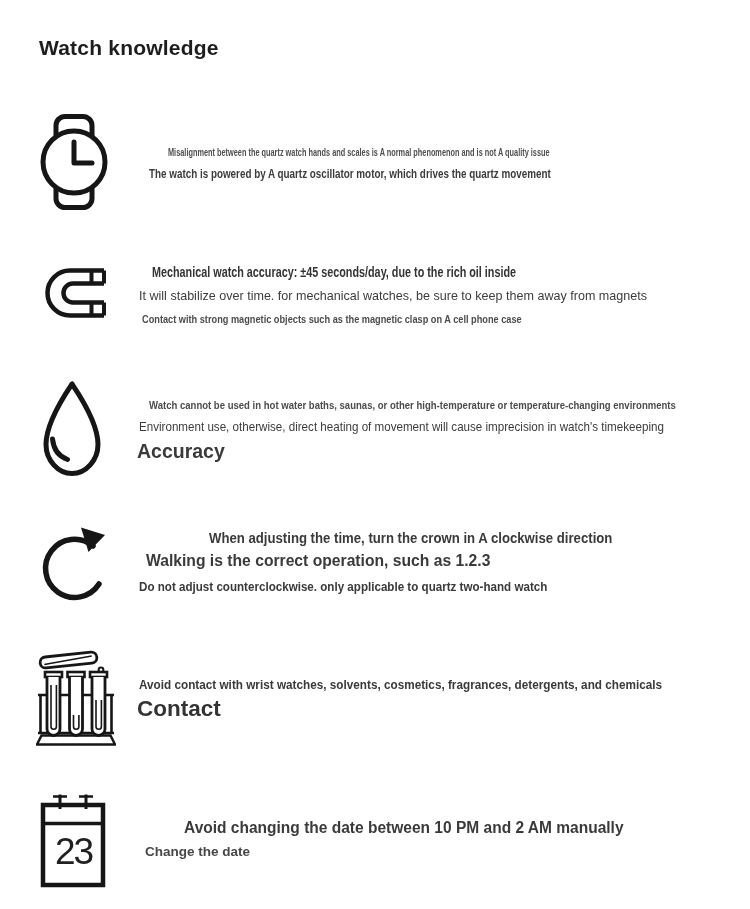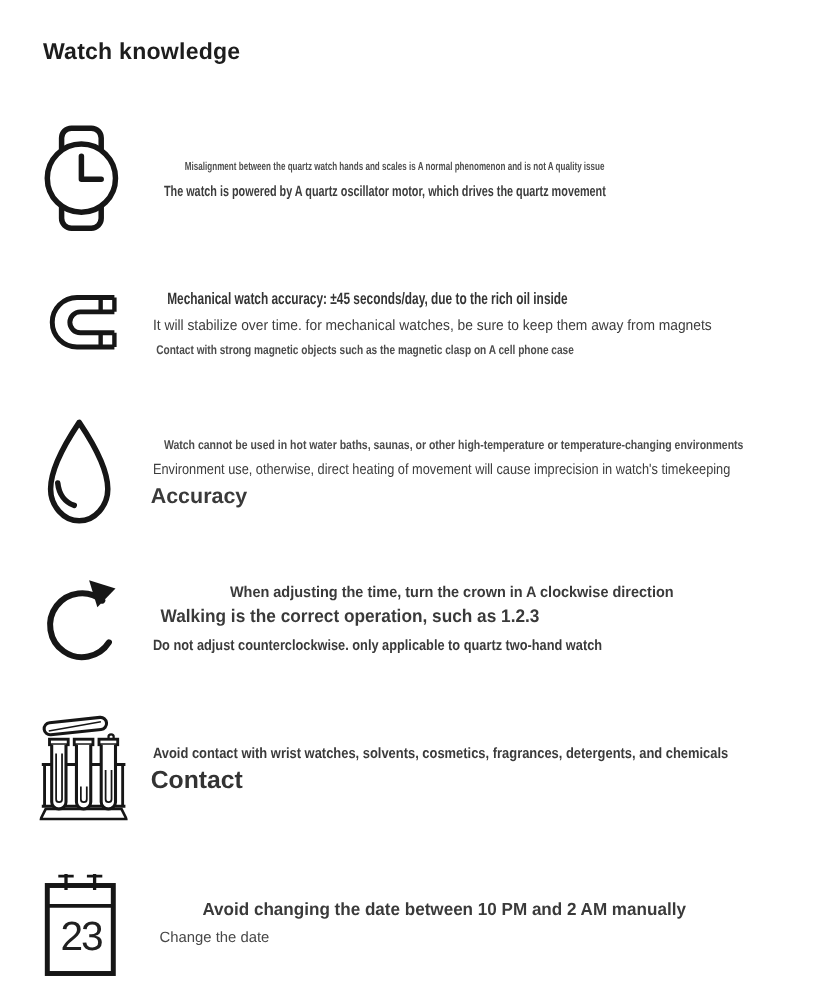--- a/index.html
+++ b/index.html
@@ -34,21 +34,21 @@
   .s4l3{left:139px;top:580px;font-size:13.5px;font-weight:700;color:#3a3a3a;transform:scaleX(.86);}
 
   
   .icon-tubes{position:absolute;left:36px;top:645px;width:80px;height:102px;}
   .s5l1{left:139px;top:678px;font-size:13.5px;font-weight:700;color:#3a3a3a;transform:scaleX(.87);}
   .s5l2{left:137px;top:697px;font-size:22.5px;font-weight:700;color:#333333;}
 
   
   .icon-calendar{position:absolute;left:40px;top:792px;width:66px;height:97px;}
   .s6l1{left:184px;top:819px;font-size:16px;font-weight:700;color:#3a3a3a;transform:scaleX(.97);}
-  .s6l2{left:145px;top:845px;font-size:13.5px;font-weight:400;color:#474747;}
+  .s6l2{left:145px;top:845px;font-size:13.5px;font-weight:700;color:#474747;}
 
   
   .ink{stroke:#161616;fill:none;}
   .ink-wf{stroke:#161616;fill:#ffffff;}
   .ink-fill{fill:#161616;stroke:none;}
   .ink-text{fill:#202020;font-family:"Liberation Sans","DejaVu Sans",sans-serif;letter-spacing:-2px;}
 </style>
 </head>
 <body>
 

